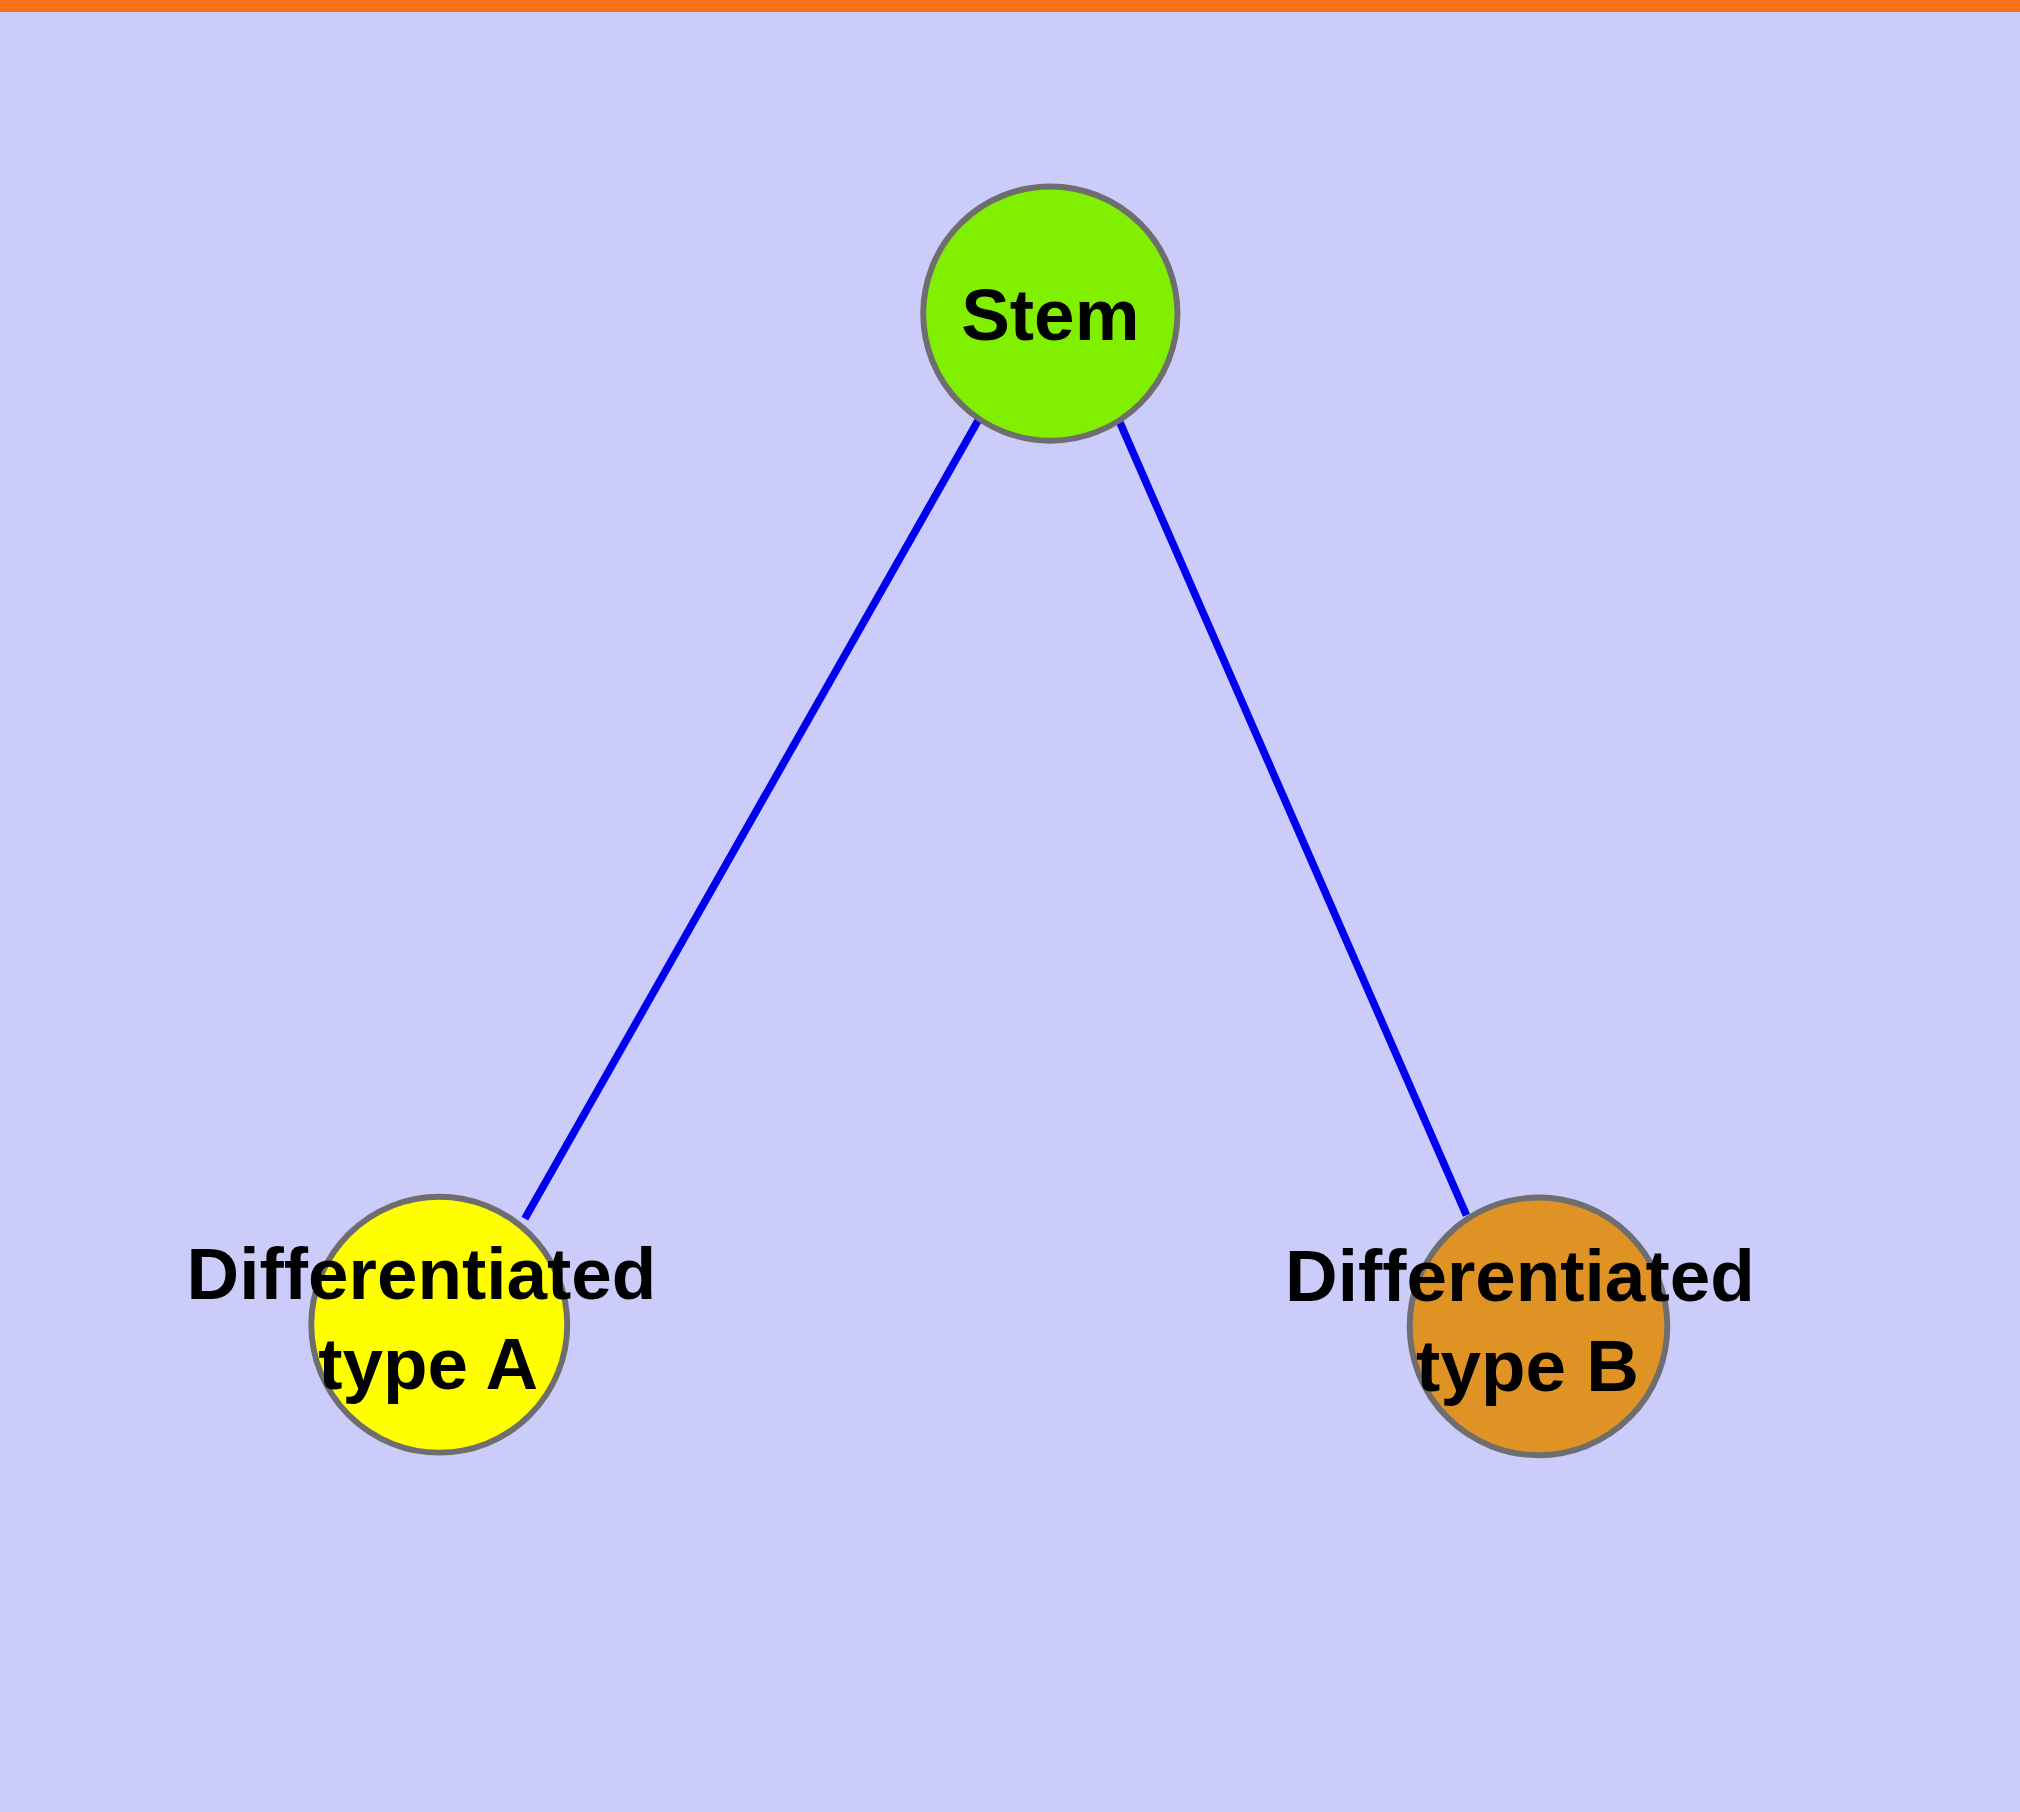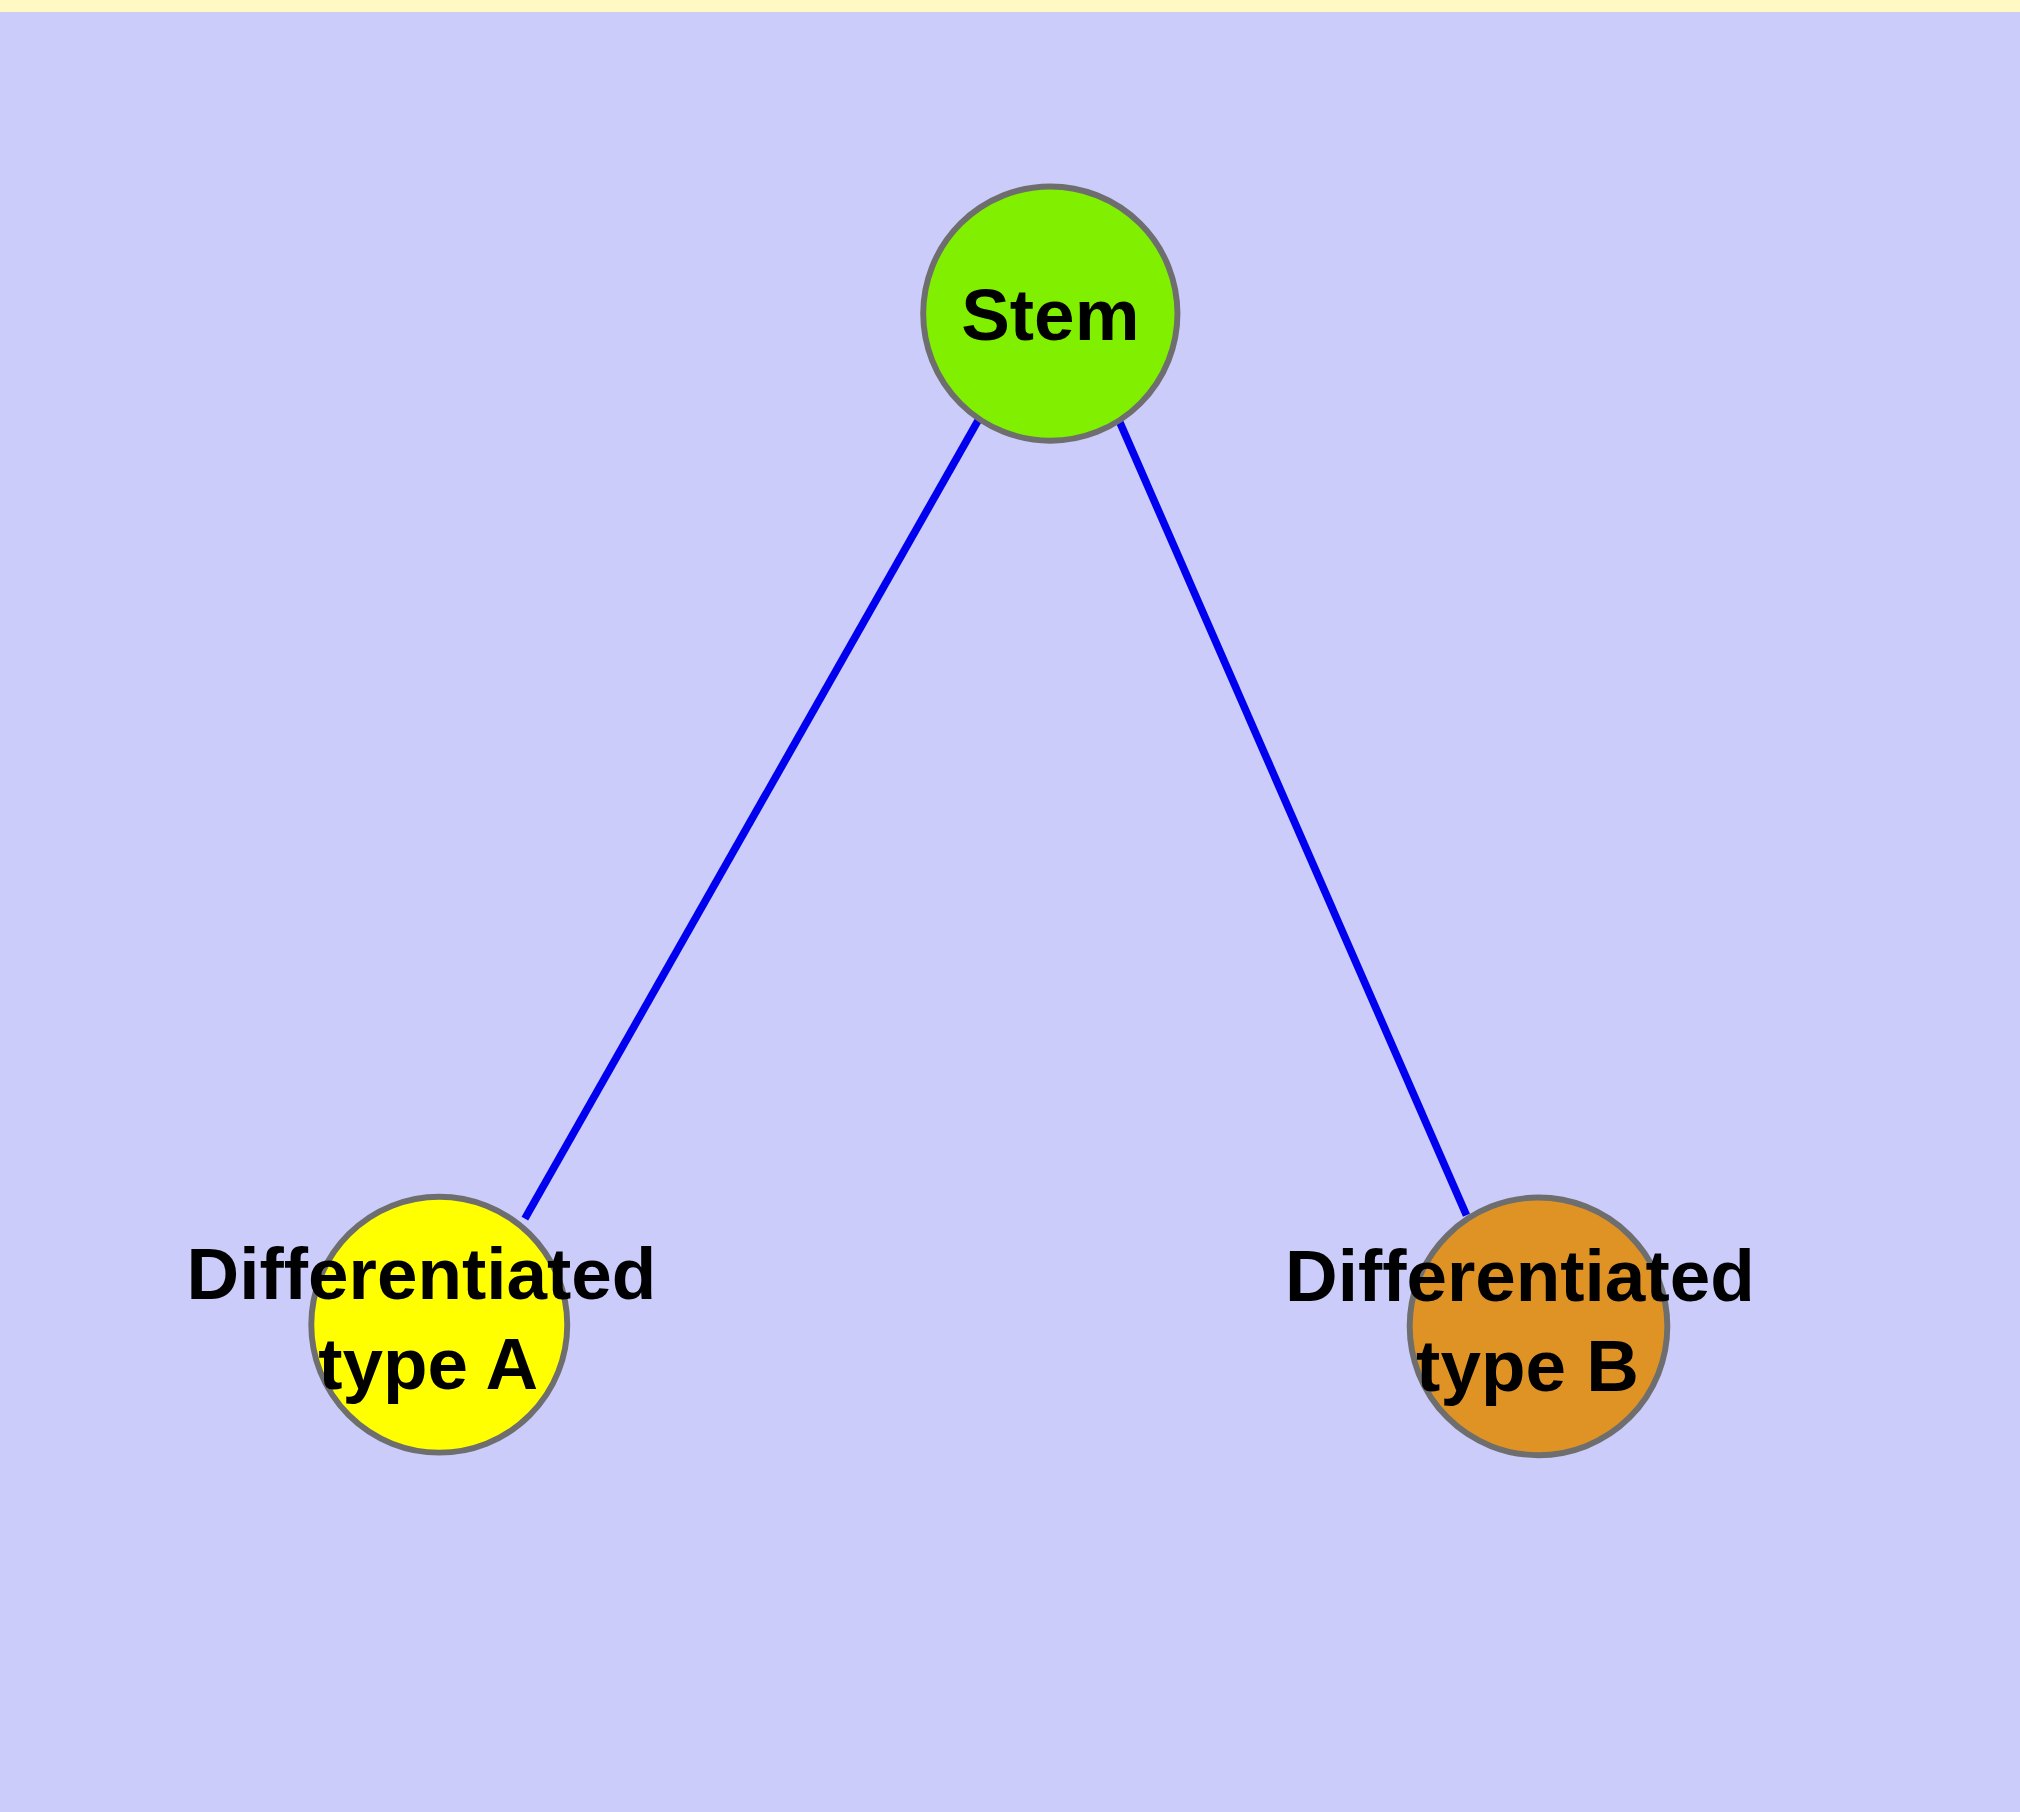--- a/index.html
+++ b/index.html
@@ -4,21 +4,21 @@
 <style>
   html, body {
     margin: 0;
     padding: 0;
     background: #ffffff;
   }
   #canvas {
     position: relative;
     width: 2021px;
     height: 1812px;
-    background: #fef9c3;
+    background: #f97316;
     overflow: hidden;
     font-family: "Liberation Sans", sans-serif;
   }
   #plot-bg {
     position: absolute;
     left: 0;
     top: 12px;
     width: 2021px;
     height: 1800px;
     background: #ccccfa;

